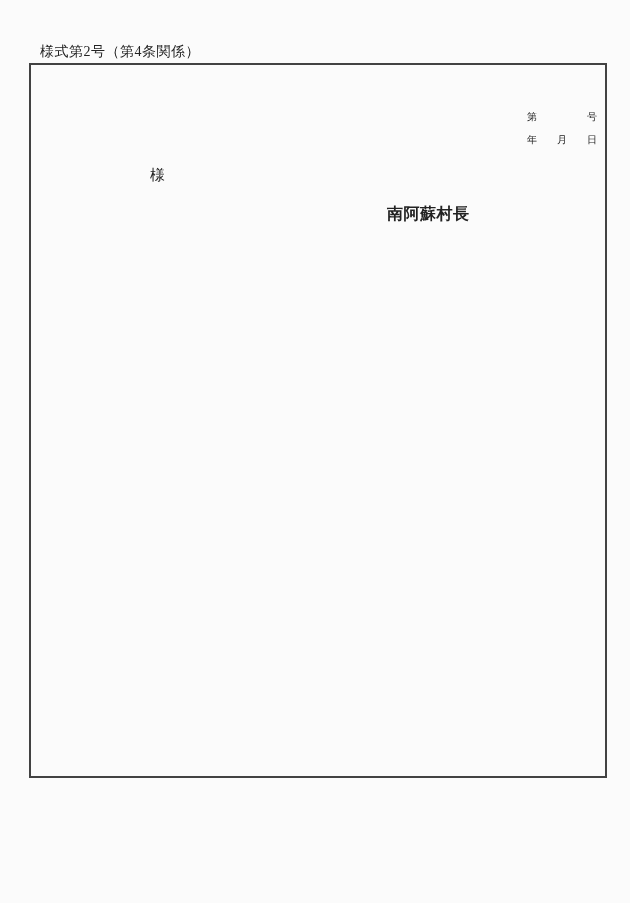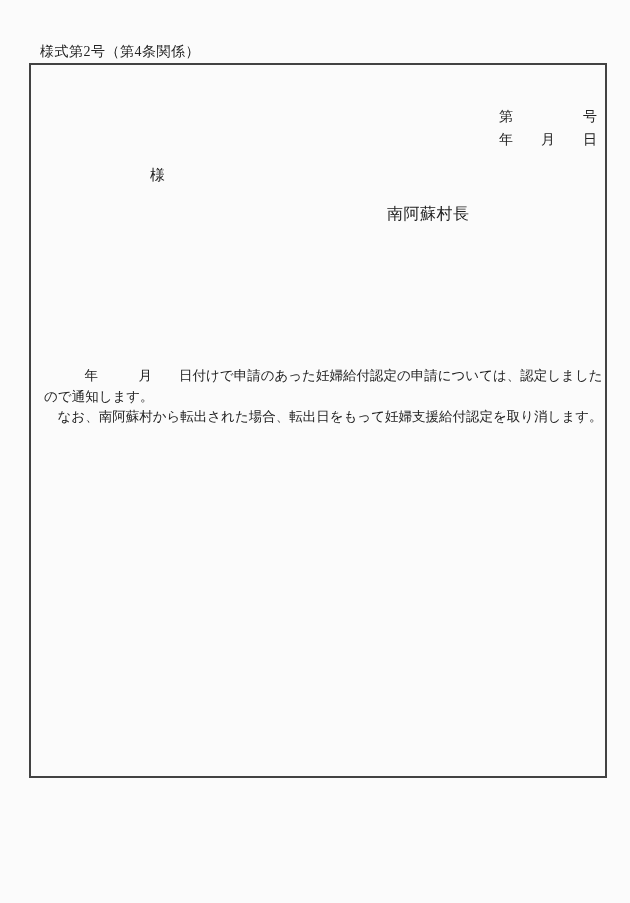--- a/index.html
+++ b/index.html
@@ -27,40 +27,41 @@
     left: 29px;
     top: 63px;
     width: 578px;
     height: 715px;
     border: 2px solid #424242;
     background: #fbfbfb;
   }
   .doc-number-line, .doc-date-line {
     position: absolute;
     right: 8px;
-    font-size: 14px;
+    font-size: 10px;
     line-height: 16px;
     white-space: pre;
   }
   .doc-number-line { top: 44px; }
   .doc-date-line   { top: 67px; margin-left: 32px; }
   .addressee {
     position: absolute;
     left: 119px;
     top: 101px;
     font-size: 15px;
     line-height: 18px;
   }
   .sender {
     position: absolute;
     left: 356px;
     top: 139px;
     font-size: 16px;
     line-height: 19px;
     letter-spacing: 0.5px;
+    font-weight: bold;
   }
   .doc-title {
     position: absolute;
     left: 0;
     top: 241px;
     width: 100%;
     text-align: center;
     font-size: 14.5px;
     line-height: 18px;
     letter-spacing: 0.3px;
@@ -88,21 +89,16 @@
 
     <div class="doc-number-line">第　　　　　号</div>
 
     <div class="doc-date-line">年　　月　　日</div>
 
     <div class="addressee">様</div>
 
     <div class="sender">南阿蘇村長</div>
 
 
-    <div class="body-block">
-      <div class="body-line">　　　年　　　月　　日付けで申請のあった妊婦給付認定の申請については、認定しました</div>
-      <div class="body-line">ので通知します。</div>
-      <div class="body-line">　なお、南阿蘇村から転出された場合、転出日をもって妊婦支援給付認定を取り消します。</div>
-    </div>
 
   </div>
 
 </div>
 
 </body></html>

